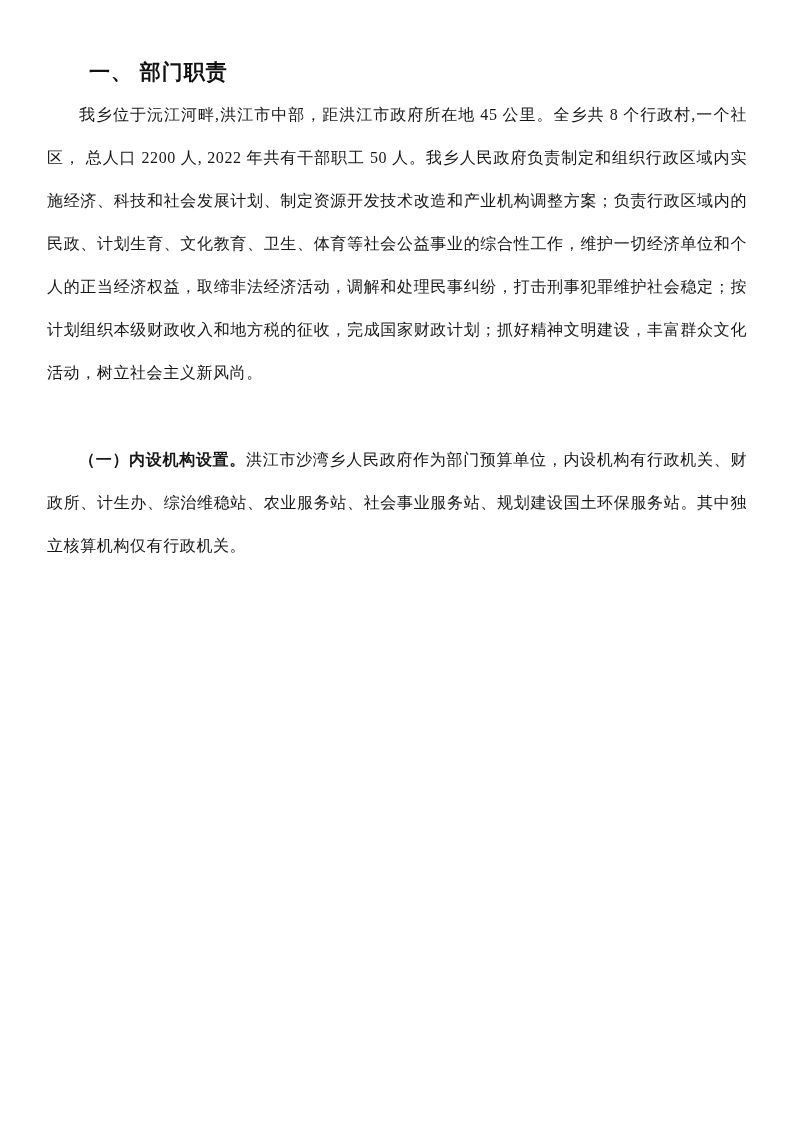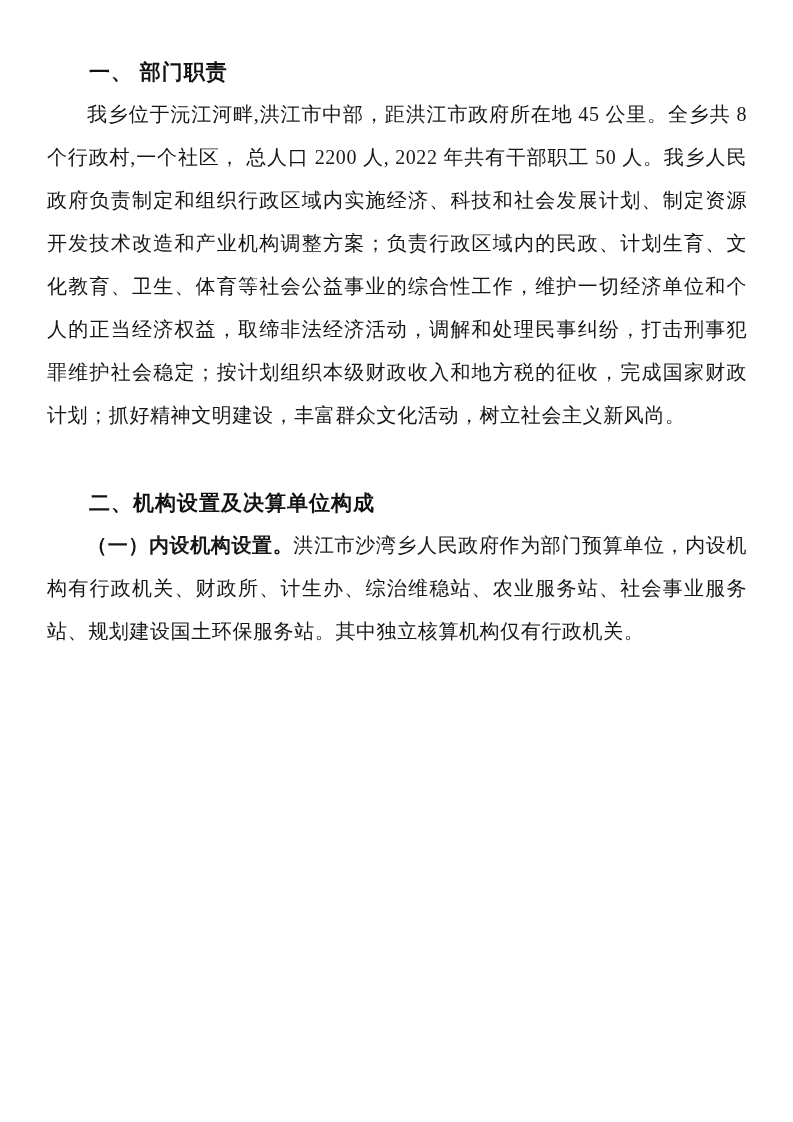--- a/index.html
+++ b/index.html
@@ -26,21 +26,21 @@
     font-weight: bold;
     font-size: 21px;
     line-height: 43px;
     text-indent: 2em;
     letter-spacing: 1px;
     color: #111111;
     white-space: pre-wrap;
   }
   p.para {
     margin: 0;
-    font-size: 20px;
+    font-size: 16px;
     line-height: 43px;
     text-align: justify;
     text-indent: 2em;
     letter-spacing: 0.6px;
     white-space: pre-wrap;
   }
   .lead {
     font-weight: bold;
   }
   .section + .section {
@@ -51,17 +51,16 @@
 <body>
 
 <div class="page">
 
   <div class="section">
     <div class="section-heading">一、 部门职责</div>
     <p class="para"><span class="lead"></span><span>我乡位于沅江河畔,洪江市中部，距洪江市政府所在地 45 公里。全乡共 8 个行政村,一个社区， 总人口 2200 人, 2022 年共有干部职工 50 人。我乡人民政府负责制定和组织行政区域内实施经济、科技和社会发展计划、制定资源开发技术改造和产业机构调整方案；负责行政区域内的民政、计划生育、文化教育、卫生、体育等社会公益事业的综合性工作，维护一切经济单位和个人的正当经济权益，取缔非法经济活动，调解和处理民事纠纷，打击刑事犯罪维护社会稳定；按计划组织本级财政收入和地方税的征收，完成国家财政计划；抓好精神文明建设，丰富群众文化活动，树立社会主义新风尚。</span></p>
   </div>
 
   <div class="section">
-    <div class="section-heading">二、机构设置及决算单位构成</div>
     <p class="para"><span class="lead">（一）内设机构设置。</span><span>洪江市沙湾乡人民政府作为部门预算单位，内设机构有行政机关、财政所、计生办、综治维稳站、农业服务站、社会事业服务站、规划建设国土环保服务站。其中独立核算机构仅有行政机关。</span></p>
   </div>
 
 </div>
 
 </body></html>

